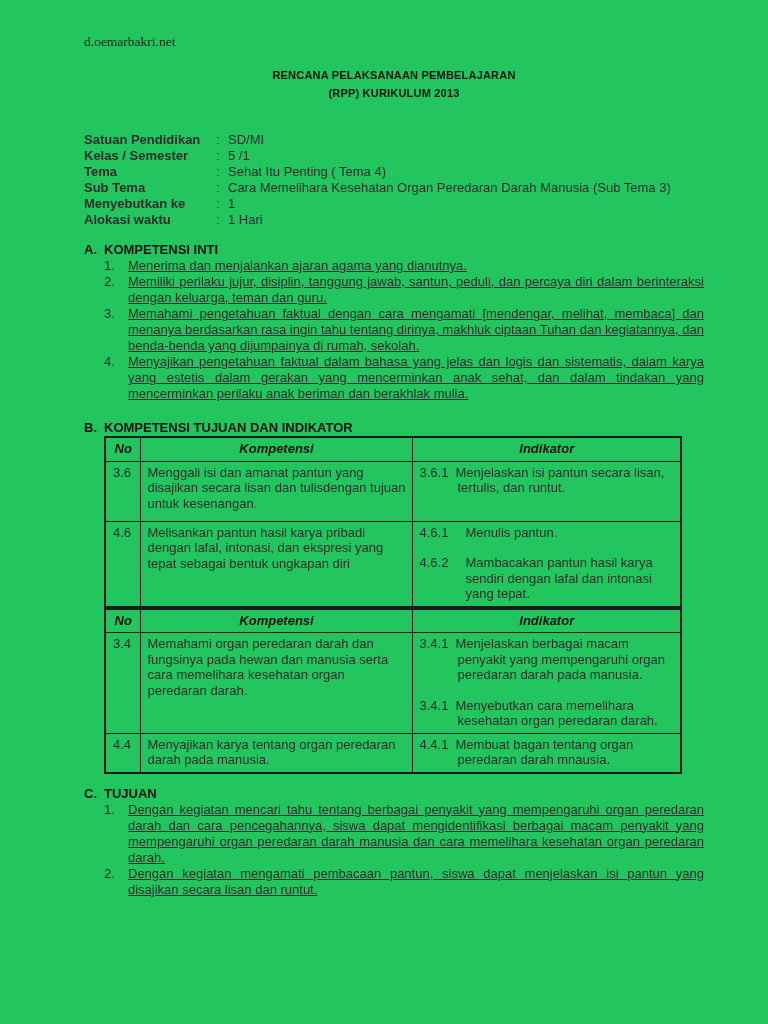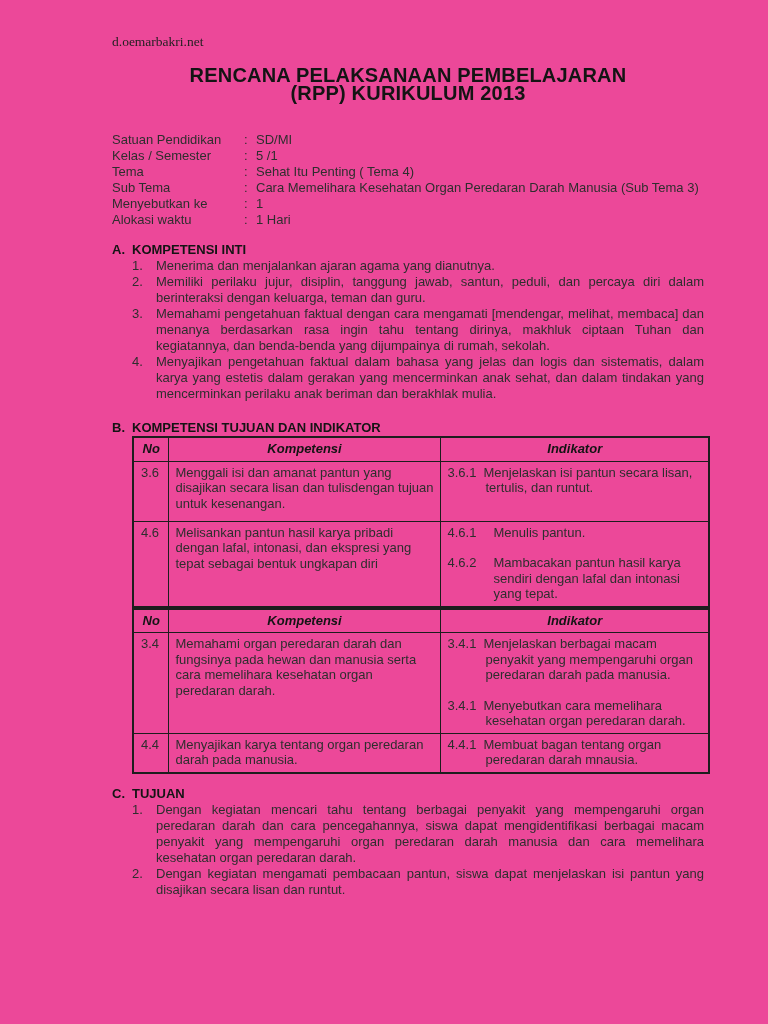--- a/index.html
+++ b/index.html
@@ -6,54 +6,54 @@
   html, body { margin: 0; padding: 0; }
   body {
     width: 768px; height: 1024px;
     background: #ffffff;
     font-family: "Liberation Sans", "DejaVu Sans", sans-serif;
     font-size: 13px;
     color: #2e2e2e;
   }
   .page {
     width: 768px; height: 1024px;
-    padding: 34px 64px 10px 112px;
+    padding: 34px 64px 10px 84px;
     overflow: hidden;
     position: relative;
-    background: #ec4899;
+    background: #22c55e;
   }
   .watermark {
     font-family: "Liberation Serif", "DejaVu Serif", serif;
     font-size: 13.5px;
     color: #1f1f1f;
     line-height: 16px;
   }
   .doc-title {
     margin-top: 16px;
     text-align: center;
     font-weight: bold;
-    font-size: 20px;
+    font-size: 11px;
     line-height: 18px;
     color: #141414;
     letter-spacing: 0.2px;
   }
   .info-block { margin-top: 30px; }
   .info-row { display: flex; line-height: 16px; }
-  .info-label { width: 132px; flex-shrink: 0; }
+  .info-label { width: 132px; flex-shrink: 0; font-weight: bold; }
   .info-sep { width: 12px; flex-shrink: 0; }
   .info-value { max-width: 452px; }
   .sec-head { display: flex; line-height: 16px; font-weight: bold; color: #141414; }
   .sec-letter { width: 20px; flex-shrink: 0; }
   .section-a { margin-top: 14px; }
   .section-b { margin-top: 18px; }
   .section-c { margin-top: 12px; }
   .num-list { margin-left: 20px; }
   .li { display: flex; line-height: 16px; }
   .li-num { width: 24px; flex-shrink: 0; }
-  .li-body { flex: 1; text-align: justify; }
+  .li-body { flex: 1; text-align: justify; text-decoration: underline; }
   .muatan-title { margin-left: 20px; margin-bottom: 2px; font-weight: bold; line-height: 16px; color: #141414; }
   .muatan-bahasa { margin-top: 18px; }
   .muatan-ipa { margin-top: 30px; }
   table.kd {
     border-collapse: collapse;
     margin-left: 20px;
     width: 576px;
     table-layout: fixed;
     border: 2px solid #1d1d1d;
   }

